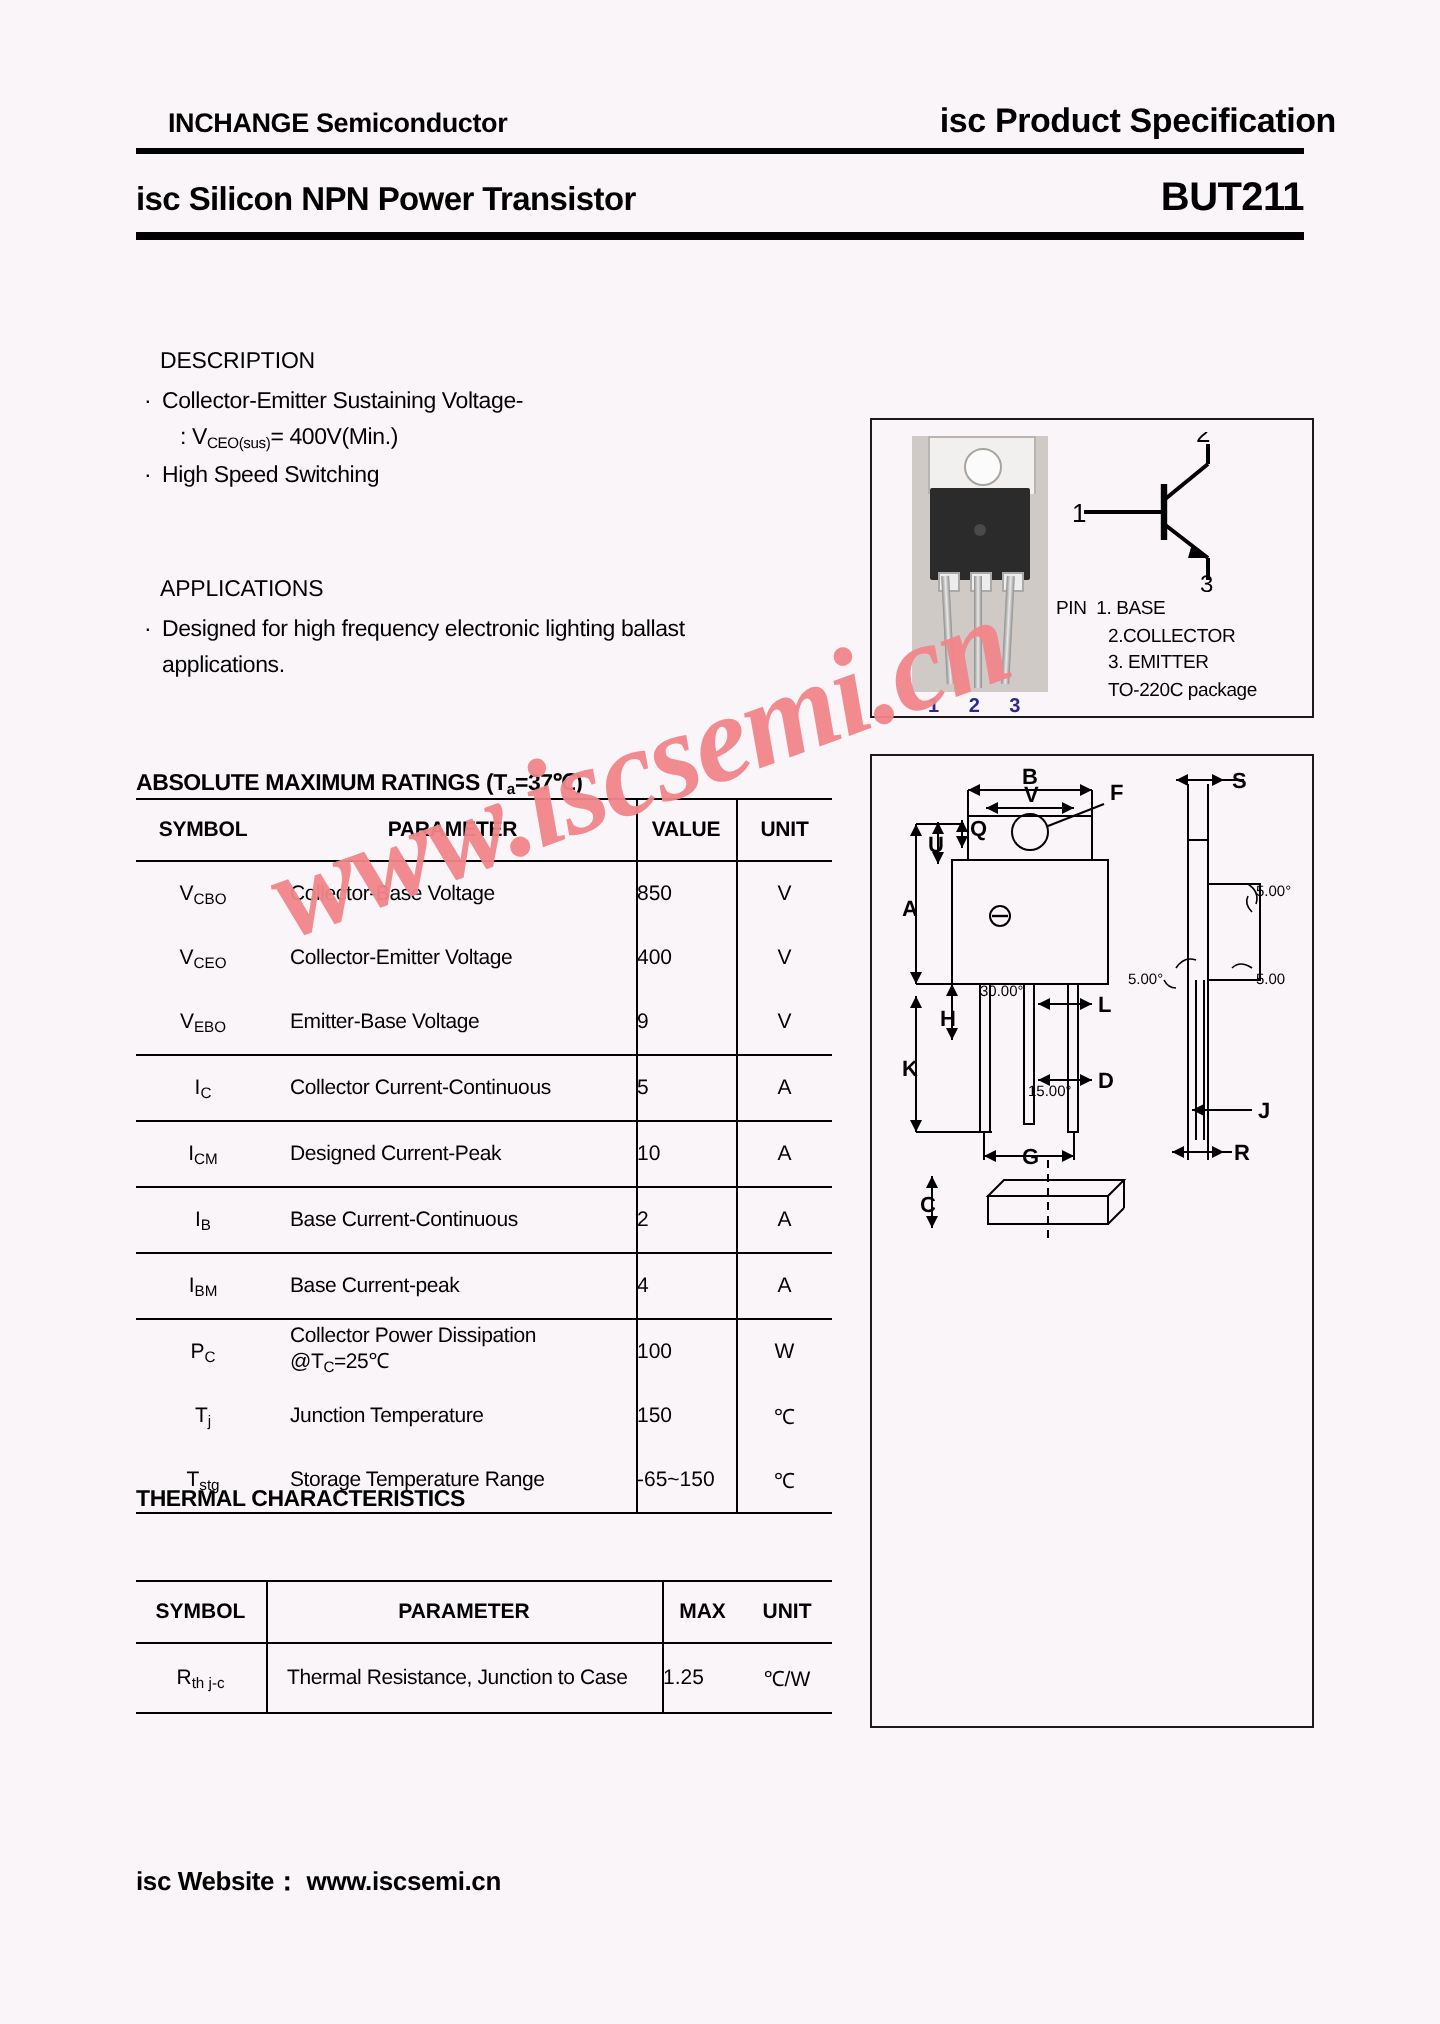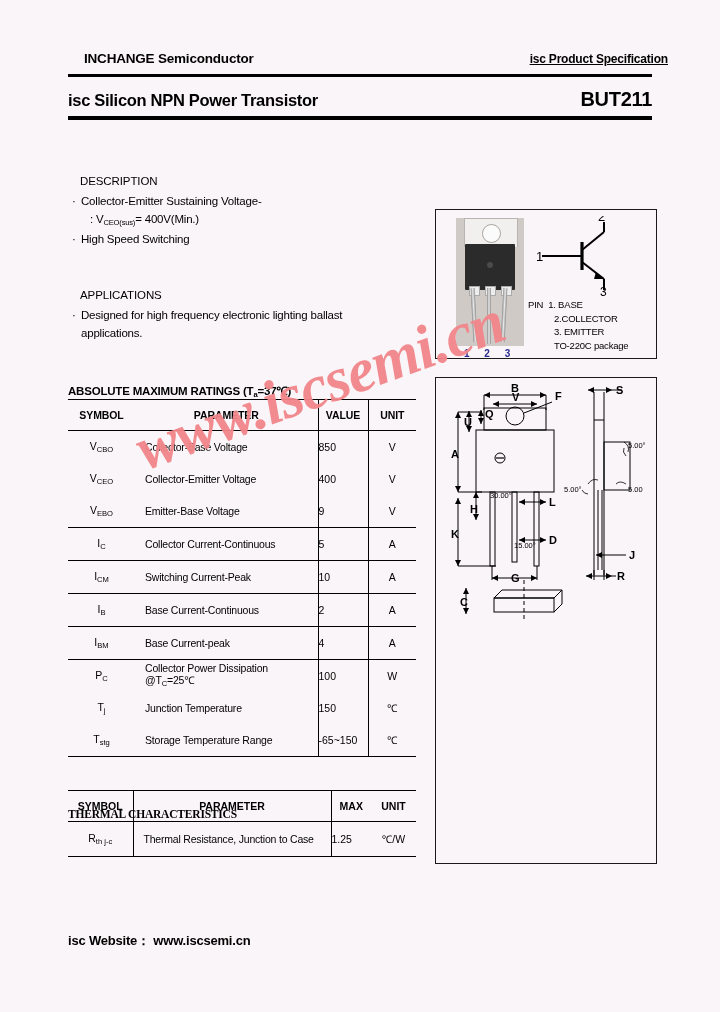--- a/index.html
+++ b/index.html
@@ -9,21 +9,21 @@
     font-family:"Liberation Sans",sans-serif;
     color:#000;
     position:relative;
     overflow:hidden;
   }
   .page{position:absolute;left:0;top:0;width:720px;height:1012px;}
 
   
   .hdr-row{position:absolute;left:68px;top:51px;width:584px;display:flex;justify-content:space-between;align-items:baseline;margin-left:16px;}
   .hdr-left{font-size:13.5px;font-weight:bold;letter-spacing:-.2px;}
-  .hdr-right{font-size:12px;font-weight:bold;letter-spacing:-.2px;text-decoration:underline;}
+  .hdr-right{font-size:17px;font-weight:bold;letter-spacing:-.2px;}
   .rule{position:absolute;left:68px;width:584px;background:#000;}
   .rule.r1{top:74px;height:3px;}
   .rule.r2{top:116px;height:4px;}
   .title-row{position:absolute;left:68px;top:88px;width:584px;display:flex;justify-content:space-between;align-items:baseline;}
   .title-left{font-size:16.5px;font-weight:bold;letter-spacing:-.3px;}
   .title-right{font-size:20px;font-weight:bold;letter-spacing:-.3px;}
 
   
   .sect-h{font-size:11.5px;font-weight:normal;letter-spacing:-.1px;padding-left:12px;}
   #desc-head{position:absolute;left:68px;top:175px;}
@@ -33,21 +33,21 @@
   .bl .dot{display:inline-block;width:9px;}
   .ind{padding-left:18px;display:block;}
   sub{font-size:7.6px;vertical-align:-2px;}
   #app-head{position:absolute;left:68px;top:289px;}
   #app-list{left:72px;top:307px;width:360px;}
   .wrap2{display:block;padding-left:9px;}
 
   
   .tbl-title{position:absolute;font-size:11.5px;font-weight:bold;letter-spacing:-.2px;}
   #amr-title{left:68px;top:383px;}
-  #th-title{left:68px;top:808px;font-family:Liberation Serif, serif;}
+  #th-title{left:68px;top:744px;}
   table{border-collapse:collapse;position:absolute;font-size:10.5px;}
   table td,table th{border:0;padding:0;}
 
   #amr{left:68px;top:399px;width:348px;}
   #amr col.c1{width:67px}
   #amr col.c2{width:183px}
   #amr col.c3{width:50px}
   #amr col.c4{width:48px}
   #amr th{font-size:10.5px;font-weight:bold;height:30px;text-align:center;letter-spacing:-.1px;}
   #amr td{height:32px;vertical-align:middle;}
@@ -169,21 +169,21 @@
         <td class="c-unit vline">V</td>
       </tr>
       <tr class="thin-top">
         <td class="c-sym"><span>I</span><sub>C</sub></td>
         <td class="c-par">Collector Current-Continuous</td>
         <td class="c-val vline">5</td>
         <td class="c-unit vline">A</td>
       </tr>
       <tr class="thin-top">
         <td class="c-sym"><span>I</span><sub>CM</sub></td>
-        <td class="c-par">Switching Current-Peak</td>
+        <td class="c-par">Designed Current-Peak</td>
         <td class="c-val vline">10</td>
         <td class="c-unit vline">A</td>
       </tr>
       <tr class="thin-top">
         <td class="c-sym"><span>I</span><sub>B</sub></td>
         <td class="c-par">Base Current-Continuous</td>
         <td class="c-val vline">2</td>
         <td class="c-unit vline">A</td>
       </tr>
       <tr class="thin-top">

